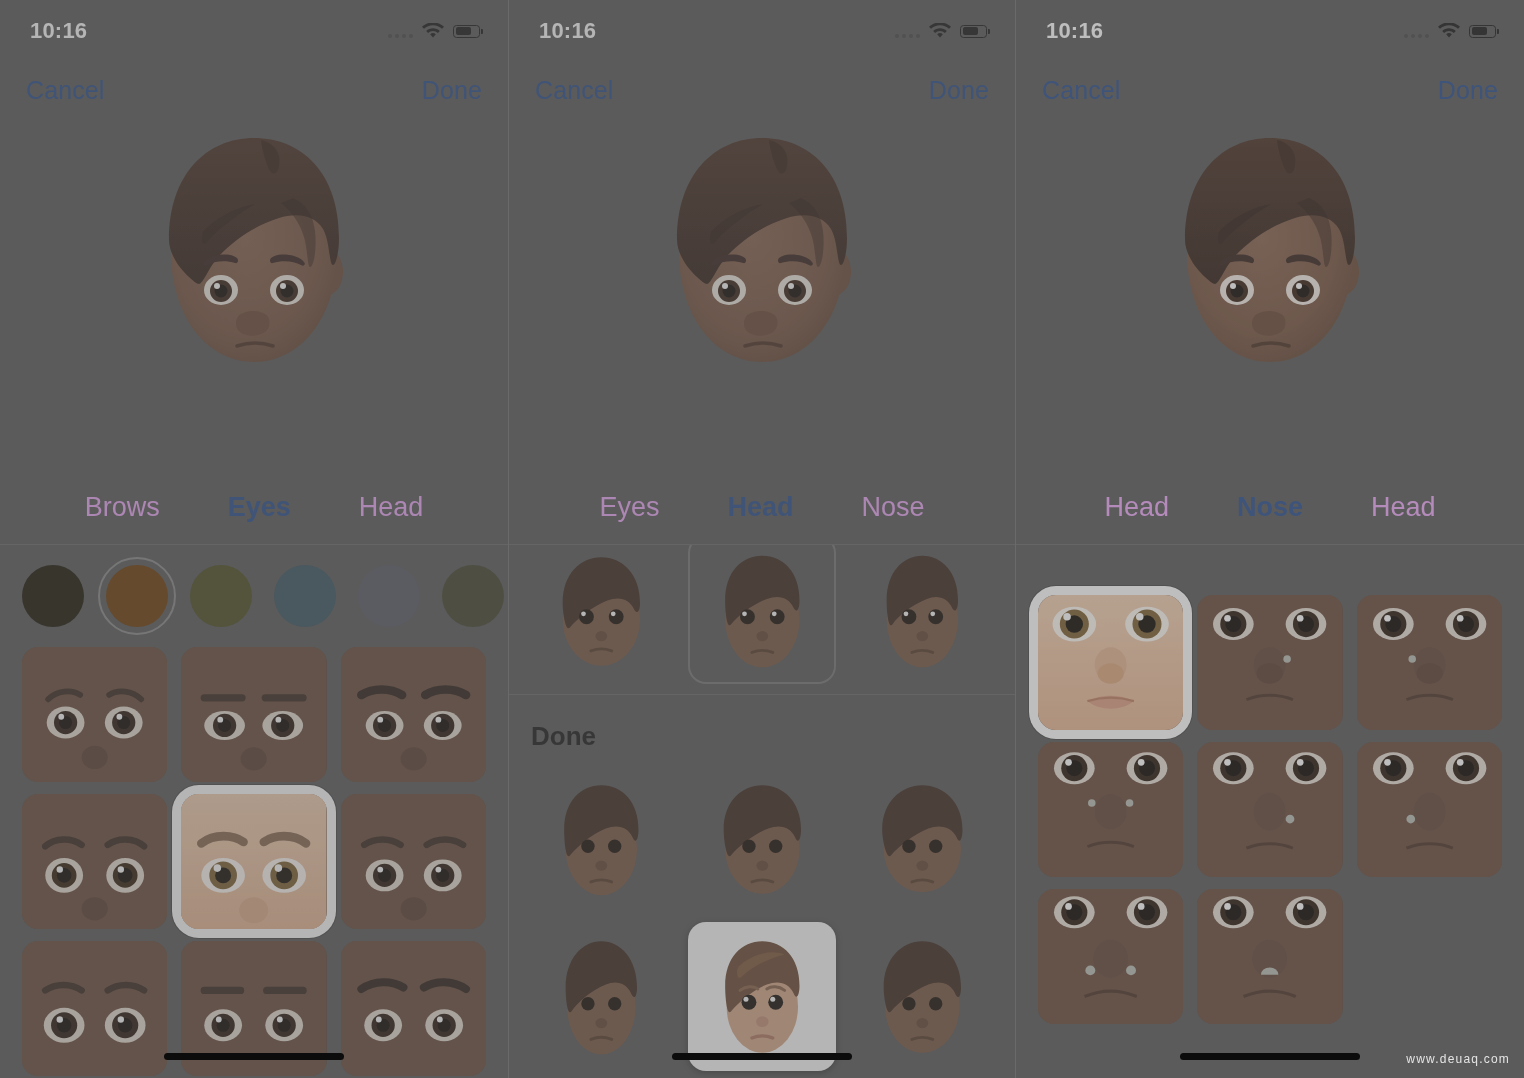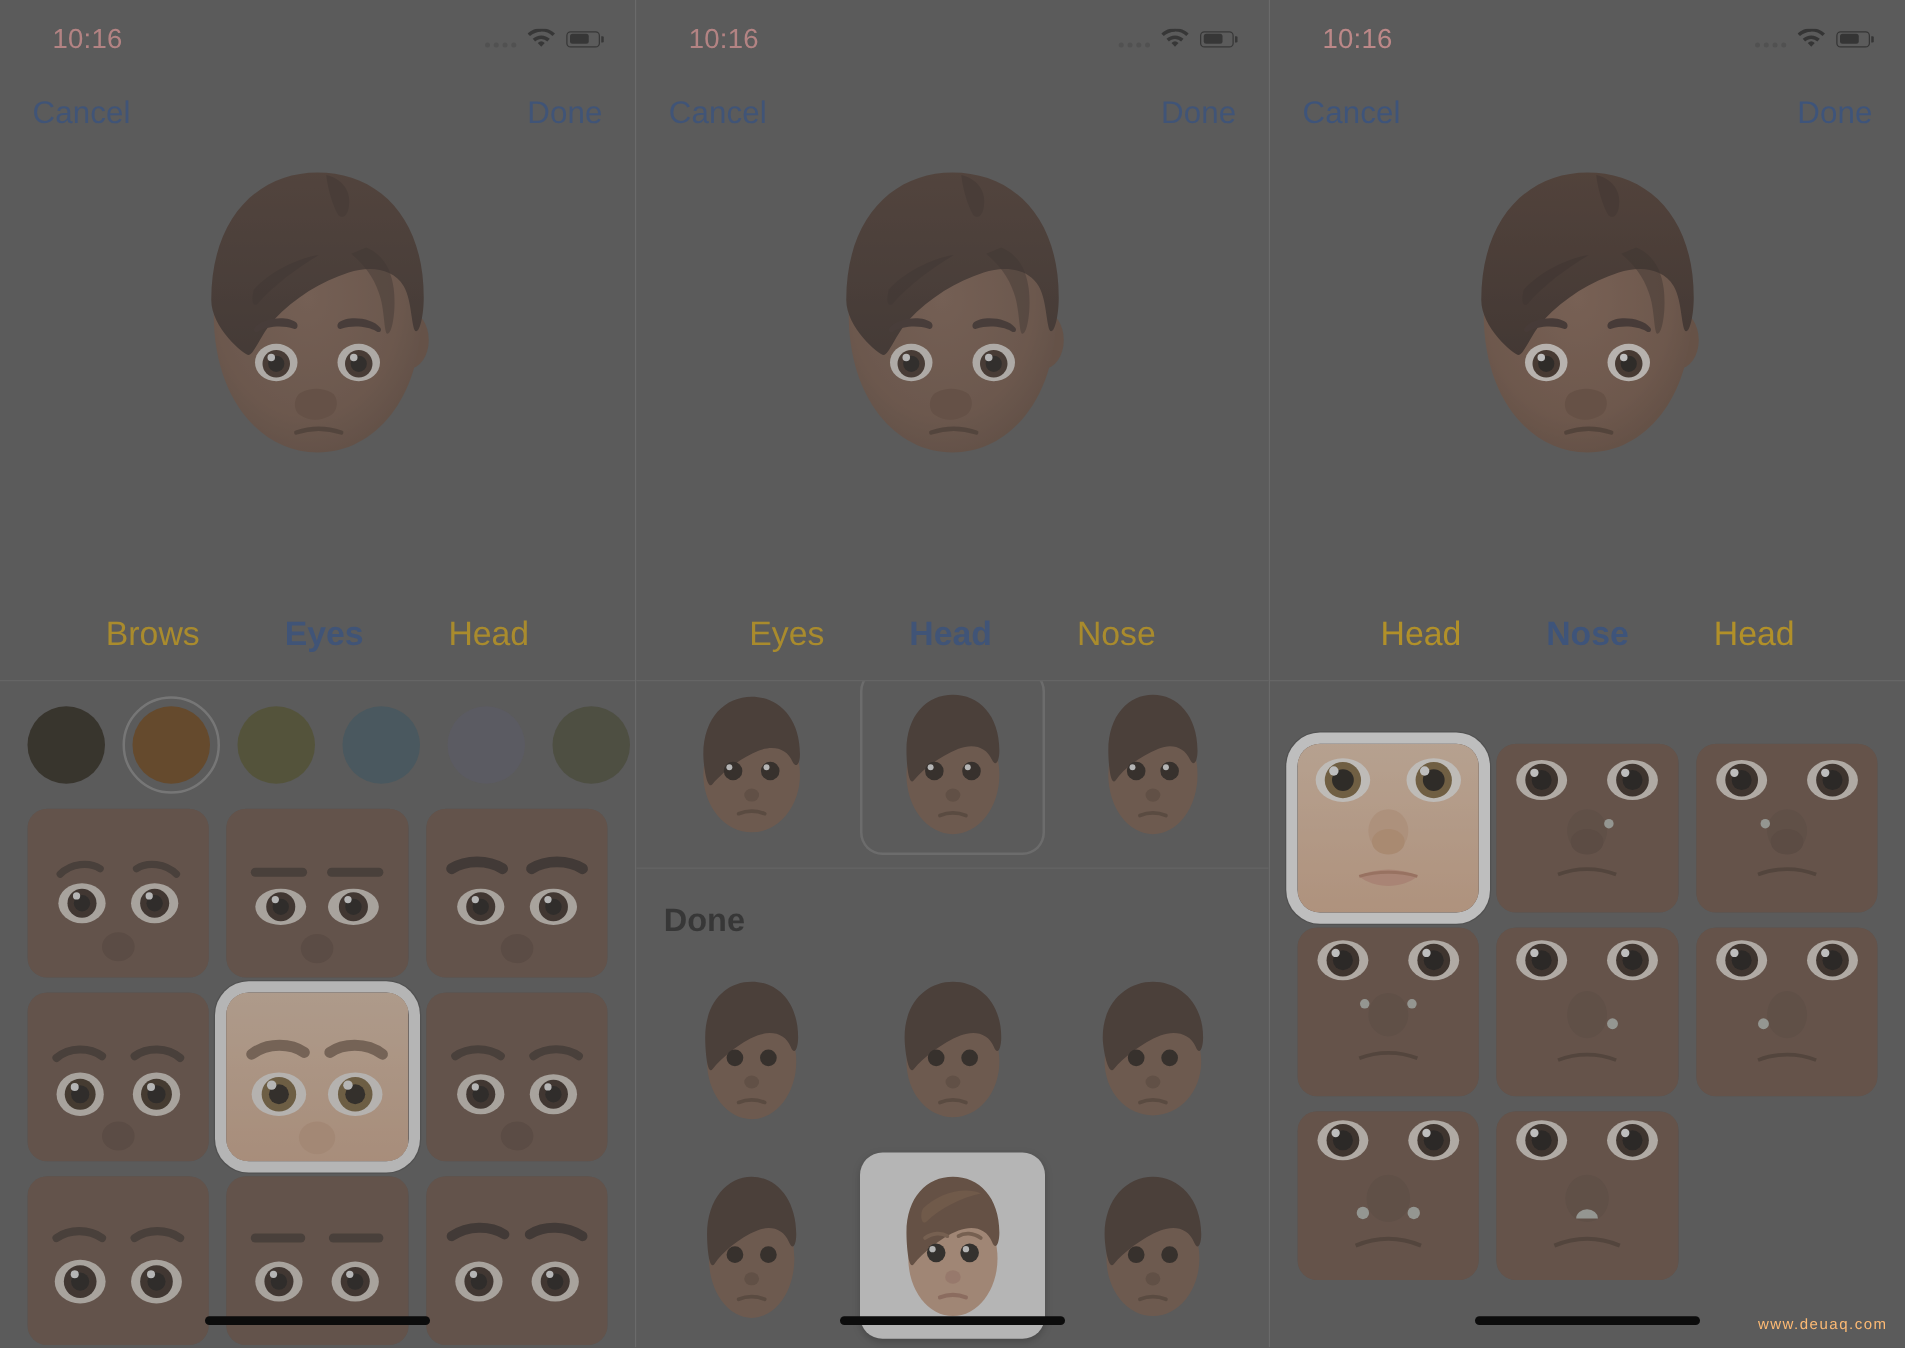--- a/index.html
+++ b/index.html
@@ -15,21 +15,21 @@
     box-sizing:border-box;
   }
   .panel.p2{border-left:1px solid #6a6a6a;border-right:1px solid #6a6a6a;}
 
   
   .statusbar{
     position:relative;height:62px;
     display:flex;align-items:center;justify-content:space-between;
     padding:0 28px 0 30px;box-sizing:border-box;
   }
-  .clock{font-size:22px;font-weight:normal;color:#fca5a5;letter-spacing:.2px;margin-left:12px;}
+  .clock{font-size:22px;font-weight:bold;color:#ffffff;letter-spacing:.2px;}
   .statusright{display:flex;align-items:center;gap:9px;}
   .dots{display:flex;align-items:flex-end;gap:3px;height:13px;}
   .dots i{display:block;width:4px;height:4px;border-radius:50%;background:#4a4a4a;}
   .wifi{position:relative;width:22px;height:16px;}
   .wifi svg{display:block;}
   .battery{
     position:relative;width:27px;height:13px;border:1.6px solid #1b1b1b;
     border-radius:3.5px;box-sizing:border-box;
   }
   .battery::after{
@@ -54,21 +54,21 @@
   .preview{height:352px;display:flex;align-items:flex-start;justify-content:center;
     padding-top:4px;box-sizing:border-box;}
   .memoji{width:226px;height:260px;position:relative;}
 
   
   .tabbar{
     height:74px;display:flex;align-items:center;justify-content:center;gap:0;
     border-bottom:1px solid #6d6d6d;position:relative;
   }
   .tab{
-    font-size:27px;color:#eab308;background:none;border:0;padding:0 34px;
+    font-size:27px;color:#f0abfc;background:none;border:0;padding:0 34px;
     cursor:pointer;font-family:inherit;white-space:nowrap;
   }
   .tab.active{color:#2b4f8e;font-weight:bold;}
 
   
   .content{position:relative;height:calc(1078px - 62px - 56px - 352px - 74px);
     overflow:hidden;}
 
   .swatchrow{
     display:flex;align-items:center;gap:22px;padding:20px 22px 14px 22px;
@@ -105,21 +105,21 @@
   }
   .divider{height:1px;background:#6d6d6d;margin:0;}
 
   
   .homebar{
     position:absolute;left:50%;transform:translateX(-50%);bottom:18px;
     width:180px;height:7px;border-radius:4px;background:#0c0c0c;z-index:30;
   }
 
   .watermark{
-    position:absolute;right:14px;bottom:12px;font-size:12px;color:#fdba74;
+    position:absolute;right:14px;bottom:12px;font-size:12px;color:#e5e5e5;
     letter-spacing:1.2px;z-index:40;
   }
 
   
   .dim{position:absolute;inset:0;background:rgba(92,92,92,.45);pointer-events:none;z-index:20;}
   .panel.p3 .dim{background:rgba(92,92,92,.40);}
 </style>
 </head>
 <body>
 

